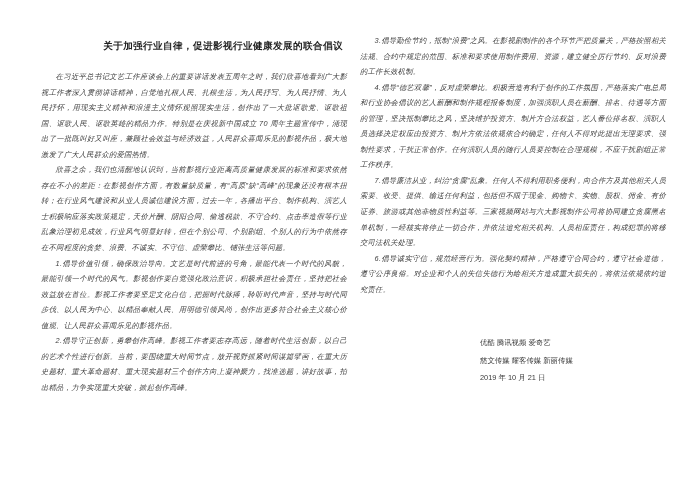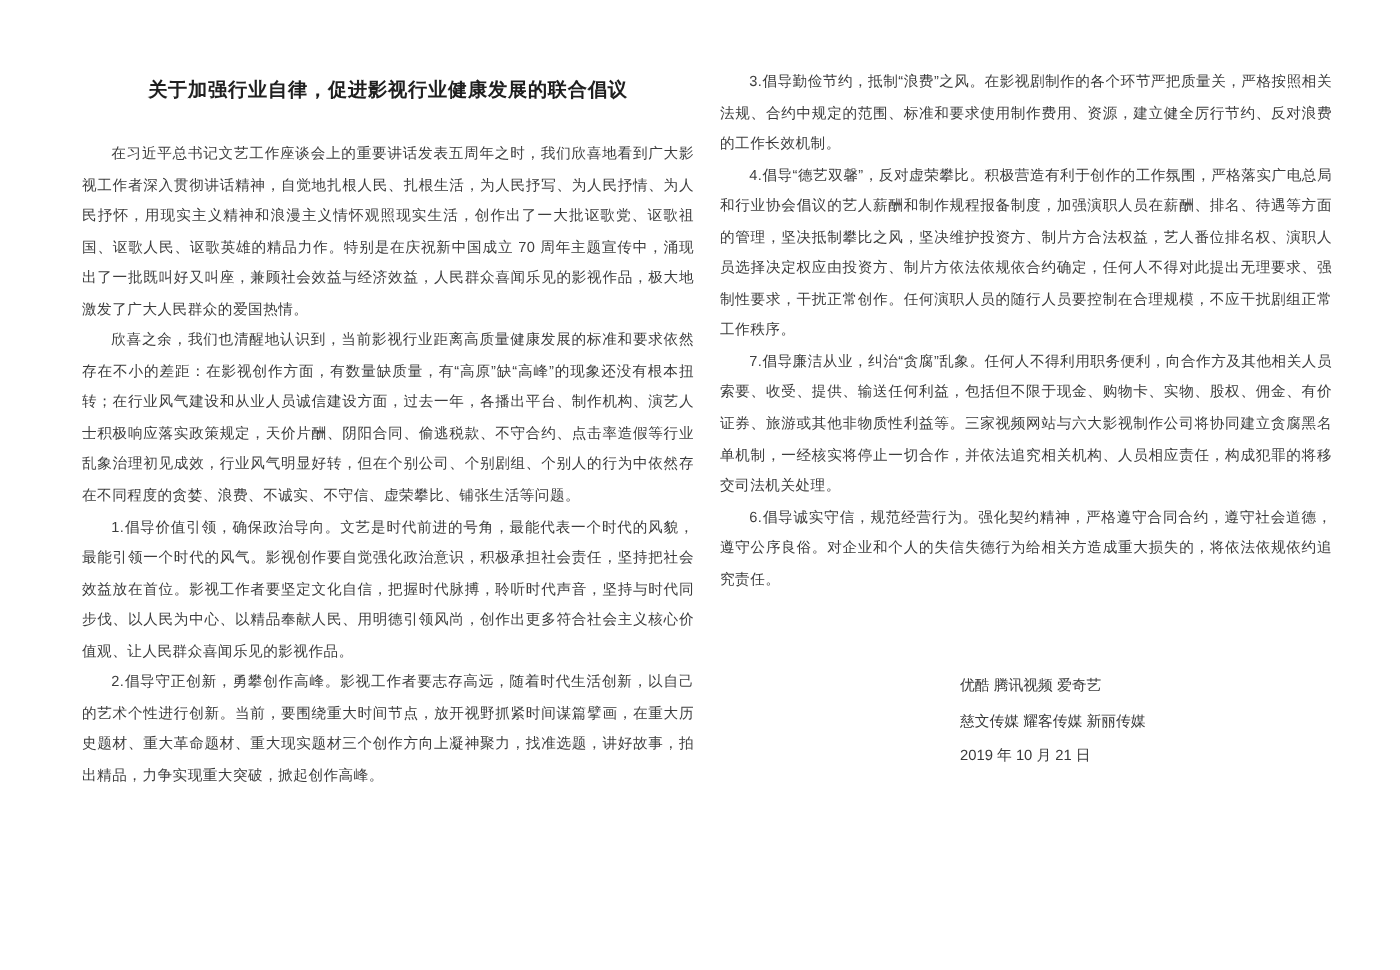--- a/index.html
+++ b/index.html
@@ -16,34 +16,35 @@
     display:flex;
     padding:33px 33px 0 41px;
     gap:13px;
     background:#ffffff;
   }
   .col { width:306px; flex:0 0 306px; }
   .title {
     font-size:9.6px;
     font-weight:bold;
     color:#1f1f1f;
-    text-align:center;
+    text-align:right;
     margin:7px 4px 17px 4px;
     letter-spacing:0.4px;
     line-height:12px;
     font-family:Liberation Serif, serif;
   }
   .para {
     margin:0;
     font-size:7.3px;
     line-height:15.55px;
     text-align:justify;
     text-indent:2em;
     letter-spacing:0.25px;
     word-break:break-all;
+    font-style:italic;
   }
   .sig {
     display:block;
     width:170px;
     margin:37px 16px 0 auto;
     text-align:left;
     font-size:7.4px;
     color:#3a3a3a;
   }
   .sig-line { line-height:17.5px; white-space:nowrap; }

